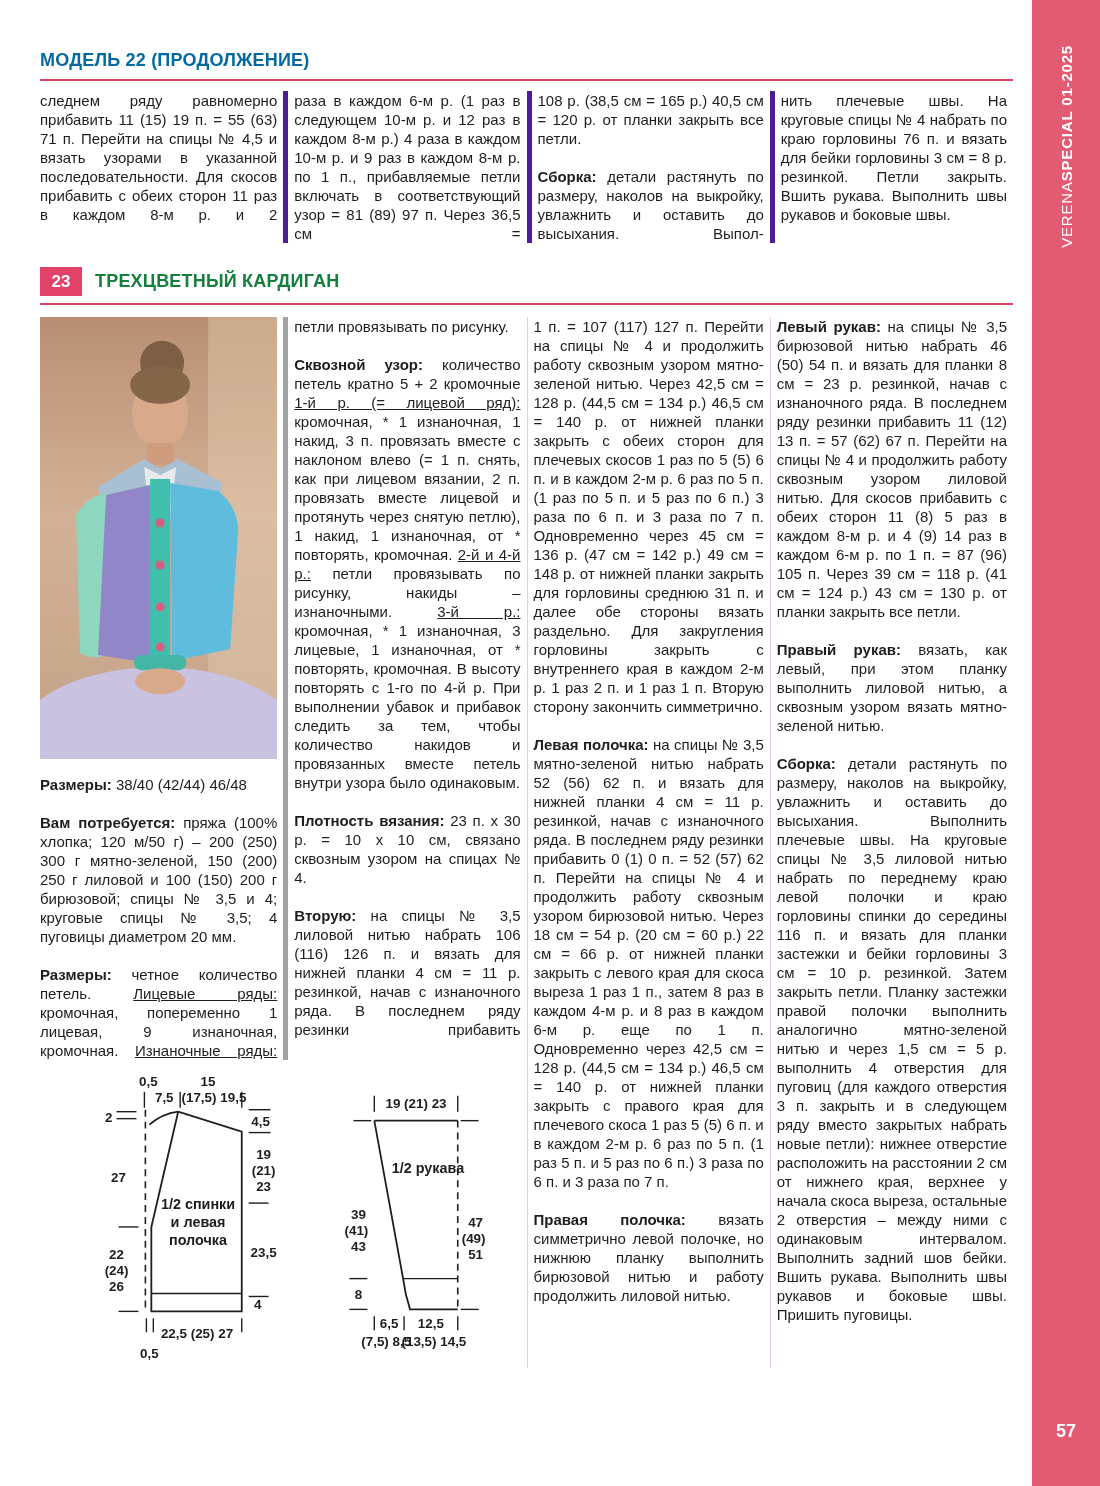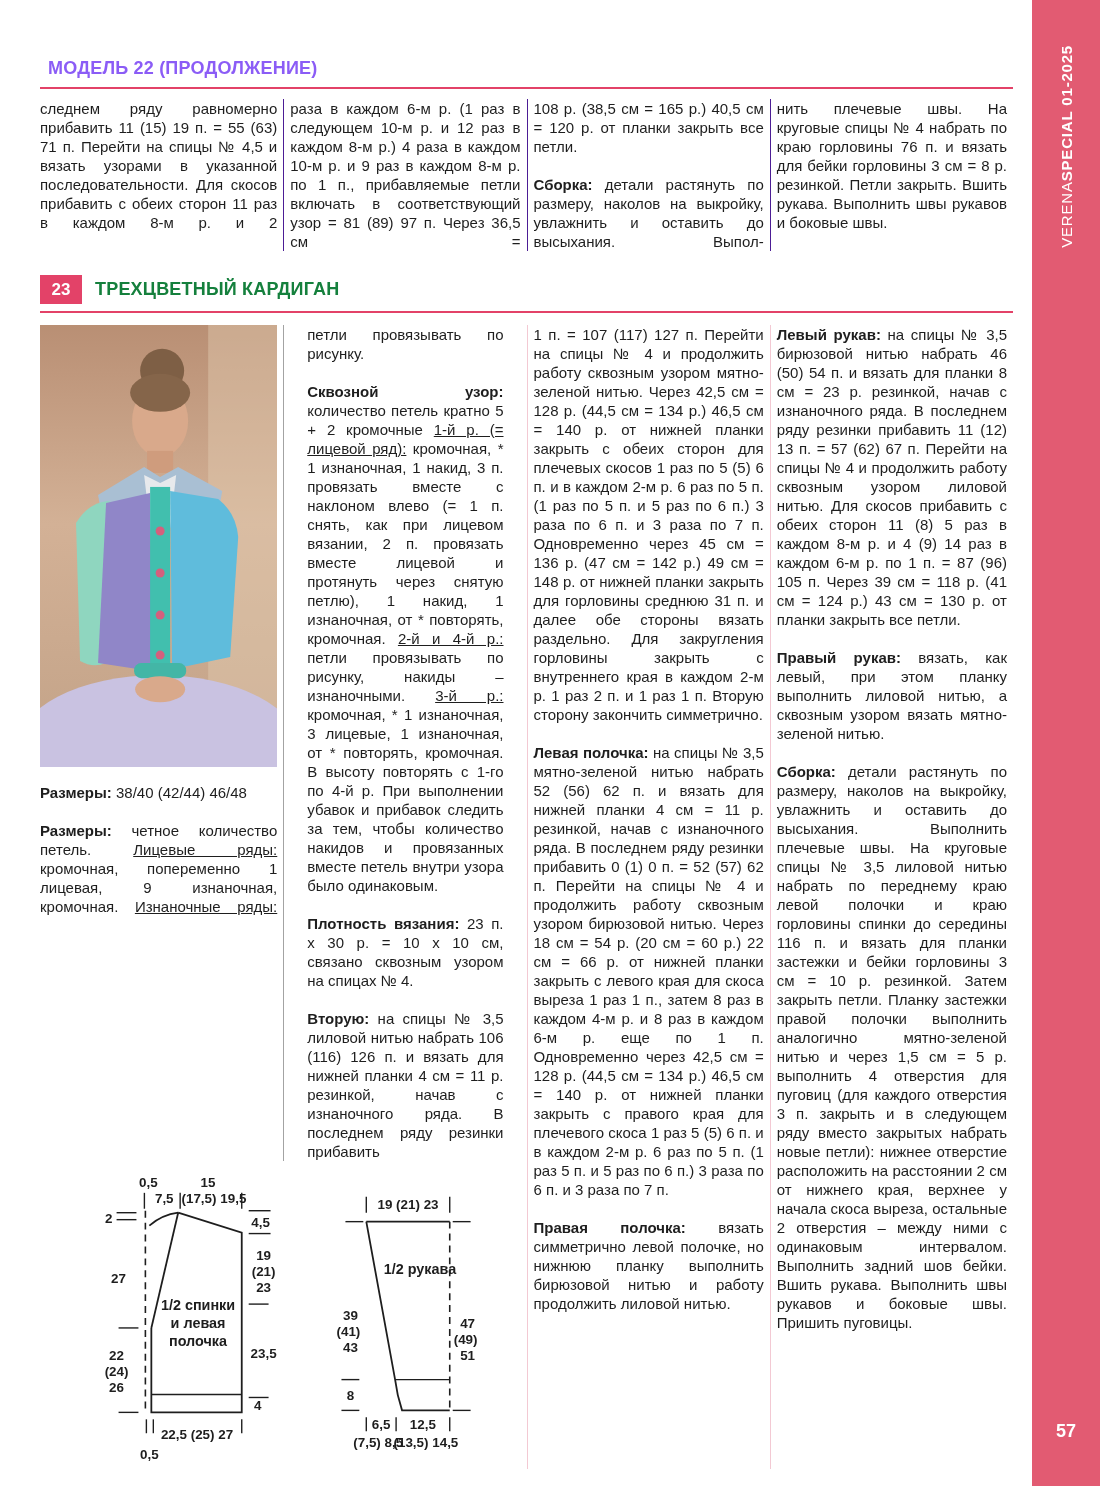--- a/index.html
+++ b/index.html
@@ -8,45 +8,45 @@
   
   .sidebar{position:absolute;top:0;right:0;width:68px;height:1486px;background:#e25b72;}
   .vert{position:absolute;top:45px;left:50%;transform:translateX(-50%) rotate(180deg);
         writing-mode:vertical-rl;color:#fff;font-size:15px;letter-spacing:.8px;white-space:nowrap;}
   .vert .light{font-weight:400;}
   .vert .bold{font-weight:700;}
   .pagenum{position:absolute;bottom:44px;left:50%;transform:translateX(-50%);
            color:#fff;font-weight:700;font-size:18px;}
   
   .content{position:absolute;left:40px;top:0;width:973px;padding-top:50px;}
-  .sec-title{margin:8px;font-size:18px;font-weight:700;color:#8b5cf6;letter-spacing:.2px;}
+  .sec-title{margin:0;font-size:18px;font-weight:700;color:#0369a1;letter-spacing:.2px;}
   .rule{border:none;border-top:2px solid #e34268;margin:8px 0 10px;}
   .rule2{border:none;border-top:2.5px solid #e34268;margin:7px 0 12px;}
   .cols{display:grid;grid-template-columns:repeat(4,1fr);}
   .col{padding:0 6px;font-size:15px;line-height:19px;text-align:justify;}
   .col:first-child{padding-left:0;}
-  .col + .col{border-left:1px solid #4c1d95;}
+  .col + .col{border-left:5px solid #4c1d95;}
   p.para{margin:0 0 19px;}
   p.para:last-child{margin-bottom:0;}
   p.jl{text-align-last:justify;}
   b{font-weight:700;}
   .u{text-decoration:underline;}
   
   .sec23-head{display:flex;align-items:center;margin-top:24px;}
   .badge{display:flex;align-items:center;justify-content:center;width:42px;height:29px;
          background:#e34268;color:#fff;font-weight:700;font-size:17px;}
   .sec23-head h2{margin:0 0 0 13px;font-size:18px;font-weight:700;color:#15803d;letter-spacing:.2px;}
   .grid23{display:grid;grid-template-columns:repeat(4,1fr);margin-top:2px;}
   .left2{grid-column:span 2;display:grid;grid-template-columns:1fr 1fr;align-content:start;}
   .colA{padding-right:6px;font-size:15px;line-height:19px;text-align:justify;}
-  .colB{border-left:1px solid #a3a3a3;padding:0 23px;font-size:15px;line-height:19px;text-align:justify;}
+  .colB{border-left:5px solid #a3a3a3;padding:0 6px;font-size:15px;line-height:19px;text-align:justify;}
   .c3,.c4{padding:0 6px;font-size:15px;line-height:19px;text-align:justify;border-left:1px solid #f3c9d3;}
   figure.photo{margin:0 0 16px;width:100%;height:442px;overflow:hidden;}
   figure.photo svg{display:block;width:100%;height:100%;}
-  .diagrams{grid-column:1/3;display:flex;gap:12px;padding-left:56px;margin-top:8px;text-align:center;}
+  .diagrams{grid-column:1/3;display:flex;gap:20px;padding-left:56px;margin-top:8px;text-align:center;}
   .diagrams svg{display:block;}
   .dg-text{font-family:"Liberation Sans", sans-serif;font-size:13.5px;font-weight:600;fill:#1e1e1e;}
   .dg-label{font-family:"Liberation Sans", sans-serif;font-size:14.5px;font-weight:700;fill:#1e1e1e;}
   .outline{fill:none;stroke:#1e1e1e;stroke-width:1.8;}
   .thin{stroke:#1e1e1e;stroke-width:1.4;}
   .dash{stroke:#1e1e1e;stroke-width:1.6;stroke-dasharray:7 5;fill:none;}
 </style>
 </head>
 <body>
 
@@ -115,20 +115,21 @@
                 <circle cx="120" cy="206" r="4.5" fill="#d4607d"></circle>
                 <circle cx="120" cy="248" r="4.5" fill="#d4607d"></circle>
                 <circle cx="120" cy="290" r="4.5" fill="#d4607d"></circle>
                 <circle cx="120" cy="330" r="4.5" fill="#d4607d"></circle>
                 <ellipse cx="118" cy="424" rx="142" ry="74" fill="#c9c2e1"></ellipse>
                 <rect x="94" y="338" width="52" height="15" rx="7" fill="#43b6a6"></rect>
                 <ellipse cx="120" cy="364" rx="25" ry="13" fill="#d9a98b"></ellipse>
               </svg>
             </figure>
             <p class="para"><b>Размеры:</b><span> 38/40 (42/44) 46/48</span></p>
+            <p class="para"><b>Вам потребуется:</b><span> пряжа (100% хлопка; 120 м/50 г) – 200 (250) 300 г мятно-зеленой, 150 (200) 250 г лиловой и 100 (150) 200 г бирюзовой; спицы № 3,5 и 4; круговые спицы № 3,5; 4 пуговицы диаметром 20 мм.</span></p>
             <p class="para jl"><b>Размеры:</b><span> четное количество петель. </span><span class="u">Лицевые ряды:</span><span> кромочная, попеременно 1 лицевая, 9 изнаночная, кромочная. </span><span class="u">Изнаночные ряды:</span></p>
           </div>
 
           <div class="colB">
             <p class="para">петли провязывать по рисунку.</p>
             <p class="para"><b>Сквозной узор:</b><span> количество петель кратно 5 + 2 кромочные </span><span class="u">1-й р. (= лицевой ряд):</span><span> кромочная, * 1 изнаночная, 1 накид, 3 п. провязать вместе с наклоном влево (= 1 п. снять, как при лицевом вязании, 2 п. провязать вместе лицевой и протянуть через снятую петлю), 1 накид, 1 изнаночная, от * повторять, кромочная. </span><span class="u">2-й и 4-й р.:</span><span> петли провязывать по рисунку, накиды – изнаночными. </span><span class="u">3-й р.:</span><span> кромочная, * 1 изнаночная, 3 лицевые, 1 изнаночная, от * повторять, кромочная. В высоту повторять с 1-го по 4-й р. При выполнении убавок и прибавок следить за тем, чтобы количество накидов и провязанных вместе петель внутри узора было одинаковым.</span></p>
             <p class="para"><b>Плотность вязания:</b><span> 23 п. х 30 р. = 10 х 10 см, связано сквозным узором на спицах № 4.</span></p>
             <p class="para jl"><b>Вторую:</b><span> на спицы № 3,5 лиловой нитью набрать 106 (116) 126 п. и вязать для нижней планки 4 см = 11 р. резинкой, начав с изнаночного ряда. В последнем ряду резинки прибавить</span></p>
           </div>
 

